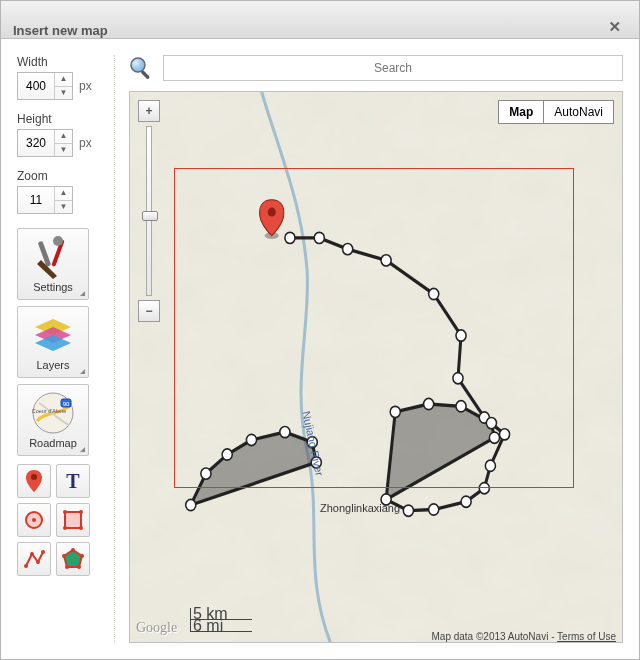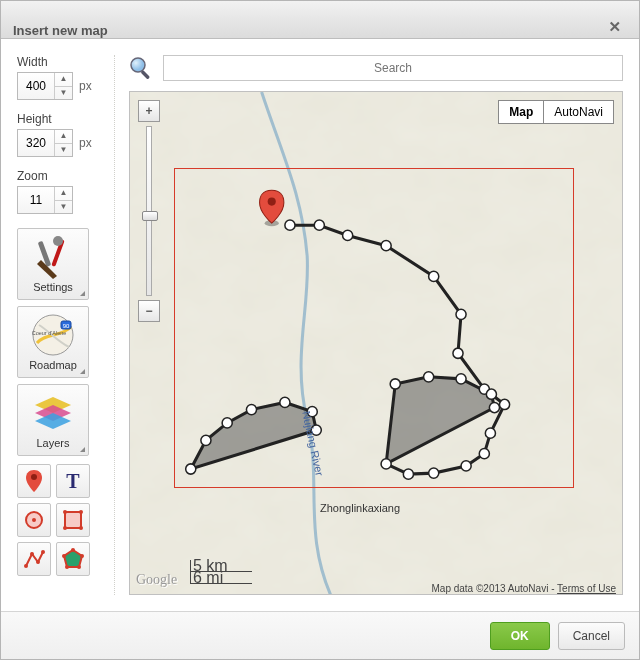--- a/index.html
+++ b/index.html
@@ -357,43 +357,43 @@
             <rect x="11" y="6" width="5" height="26" rx="2" fill="#777" transform="rotate(-20 13 19)"></rect>
             <path d="M6 29 L10 25 L26 41 L22 44 Z" fill="#5b3a1a"></path>
             <circle cx="27" cy="6" r="5" fill="#888"></circle>
           </svg>
         </div>
         <div class="caption">Settings</div>
         <div class="mini-arrow"></div>
       </div>
 
       <div class="tool-card">
+        <div class="card-icon">
+          <svg viewBox="0 0 44 44" width="44" height="44">
+            <polygon points="22,6 40,14 22,22 4,14" fill="#e8c12b" opacity="0.9"></polygon>
+            <polygon points="22,14 40,22 22,30 4,22" fill="#d84c8f" opacity="0.85"></polygon>
+            <polygon points="22,22 40,30 22,38 4,30" fill="#3aa0e0" opacity="0.85"></polygon>
+          </svg>
+        </div>
+        <div class="caption">Layers</div>
+        <div class="mini-arrow"></div>
+      </div>
+
+      <div class="tool-card">
         <div class="card-icon" style="position:relative;">
           <svg viewBox="0 0 44 44" width="44" height="44">
             <circle cx="22" cy="22" r="20" fill="#f4f0e6" stroke="#999"></circle>
             <path d="M6 30 C14 20 30 24 40 14" stroke="#f0c23a" stroke-width="3" fill="none"></path>
             <path d="M8 12 C18 18 26 28 38 34" stroke="#d0d0c8" stroke-width="2" fill="none"></path>
             <rect x="30" y="8" width="10" height="8" rx="2" fill="#2a6bdc" stroke="#1a4aa0"></rect>
             <text x="35" y="14.5" text-anchor="middle" font-size="6" fill="#fff">90</text>
             <text x="18" y="22" text-anchor="middle" font-size="5.5" fill="#555">Coeur d'Alene</text>
           </svg>
         </div>
         <div class="caption">Roadmap</div>
-        <div class="mini-arrow"></div>
-      </div>
-
-      <div class="tool-card">
-        <div class="card-icon">
-          <svg viewBox="0 0 44 44" width="44" height="44">
-            <polygon points="22,6 40,14 22,22 4,14" fill="#e8c12b" opacity="0.9"></polygon>
-            <polygon points="22,14 40,22 22,30 4,22" fill="#d84c8f" opacity="0.85"></polygon>
-            <polygon points="22,22 40,30 22,38 4,30" fill="#3aa0e0" opacity="0.85"></polygon>
-          </svg>
-        </div>
-        <div class="caption">Layers</div>
         <div class="mini-arrow"></div>
       </div>
 
       <div class="small-tools">
         <div class="small-tool">
           <svg width="18" height="22" viewBox="0 0 18 22">
             <path d="M9 0 C4 0 1 3 1 8 C1 14 9 22 9 22 C9 22 17 14 17 8 C17 3 14 0 9 0 Z" fill="#e34c3d"></path>
             <circle cx="9" cy="7" r="3" fill="#8f1f14"></circle>
           </svg>
         </div>
@@ -538,18 +538,14 @@
 
         <div class="map-credit">
           <span>Map data ©2013 AutoNavi</span>
           - <a href="#">Terms of Use</a>
         </div>
 
       </div>
     </div>
   </div>
 
-  <div class="footer">
-    <button class="btn btn-ok">OK</button>
-    <button class="btn btn-cancel">Cancel</button>
-  </div>
 
 </div>
 
 </body></html>

